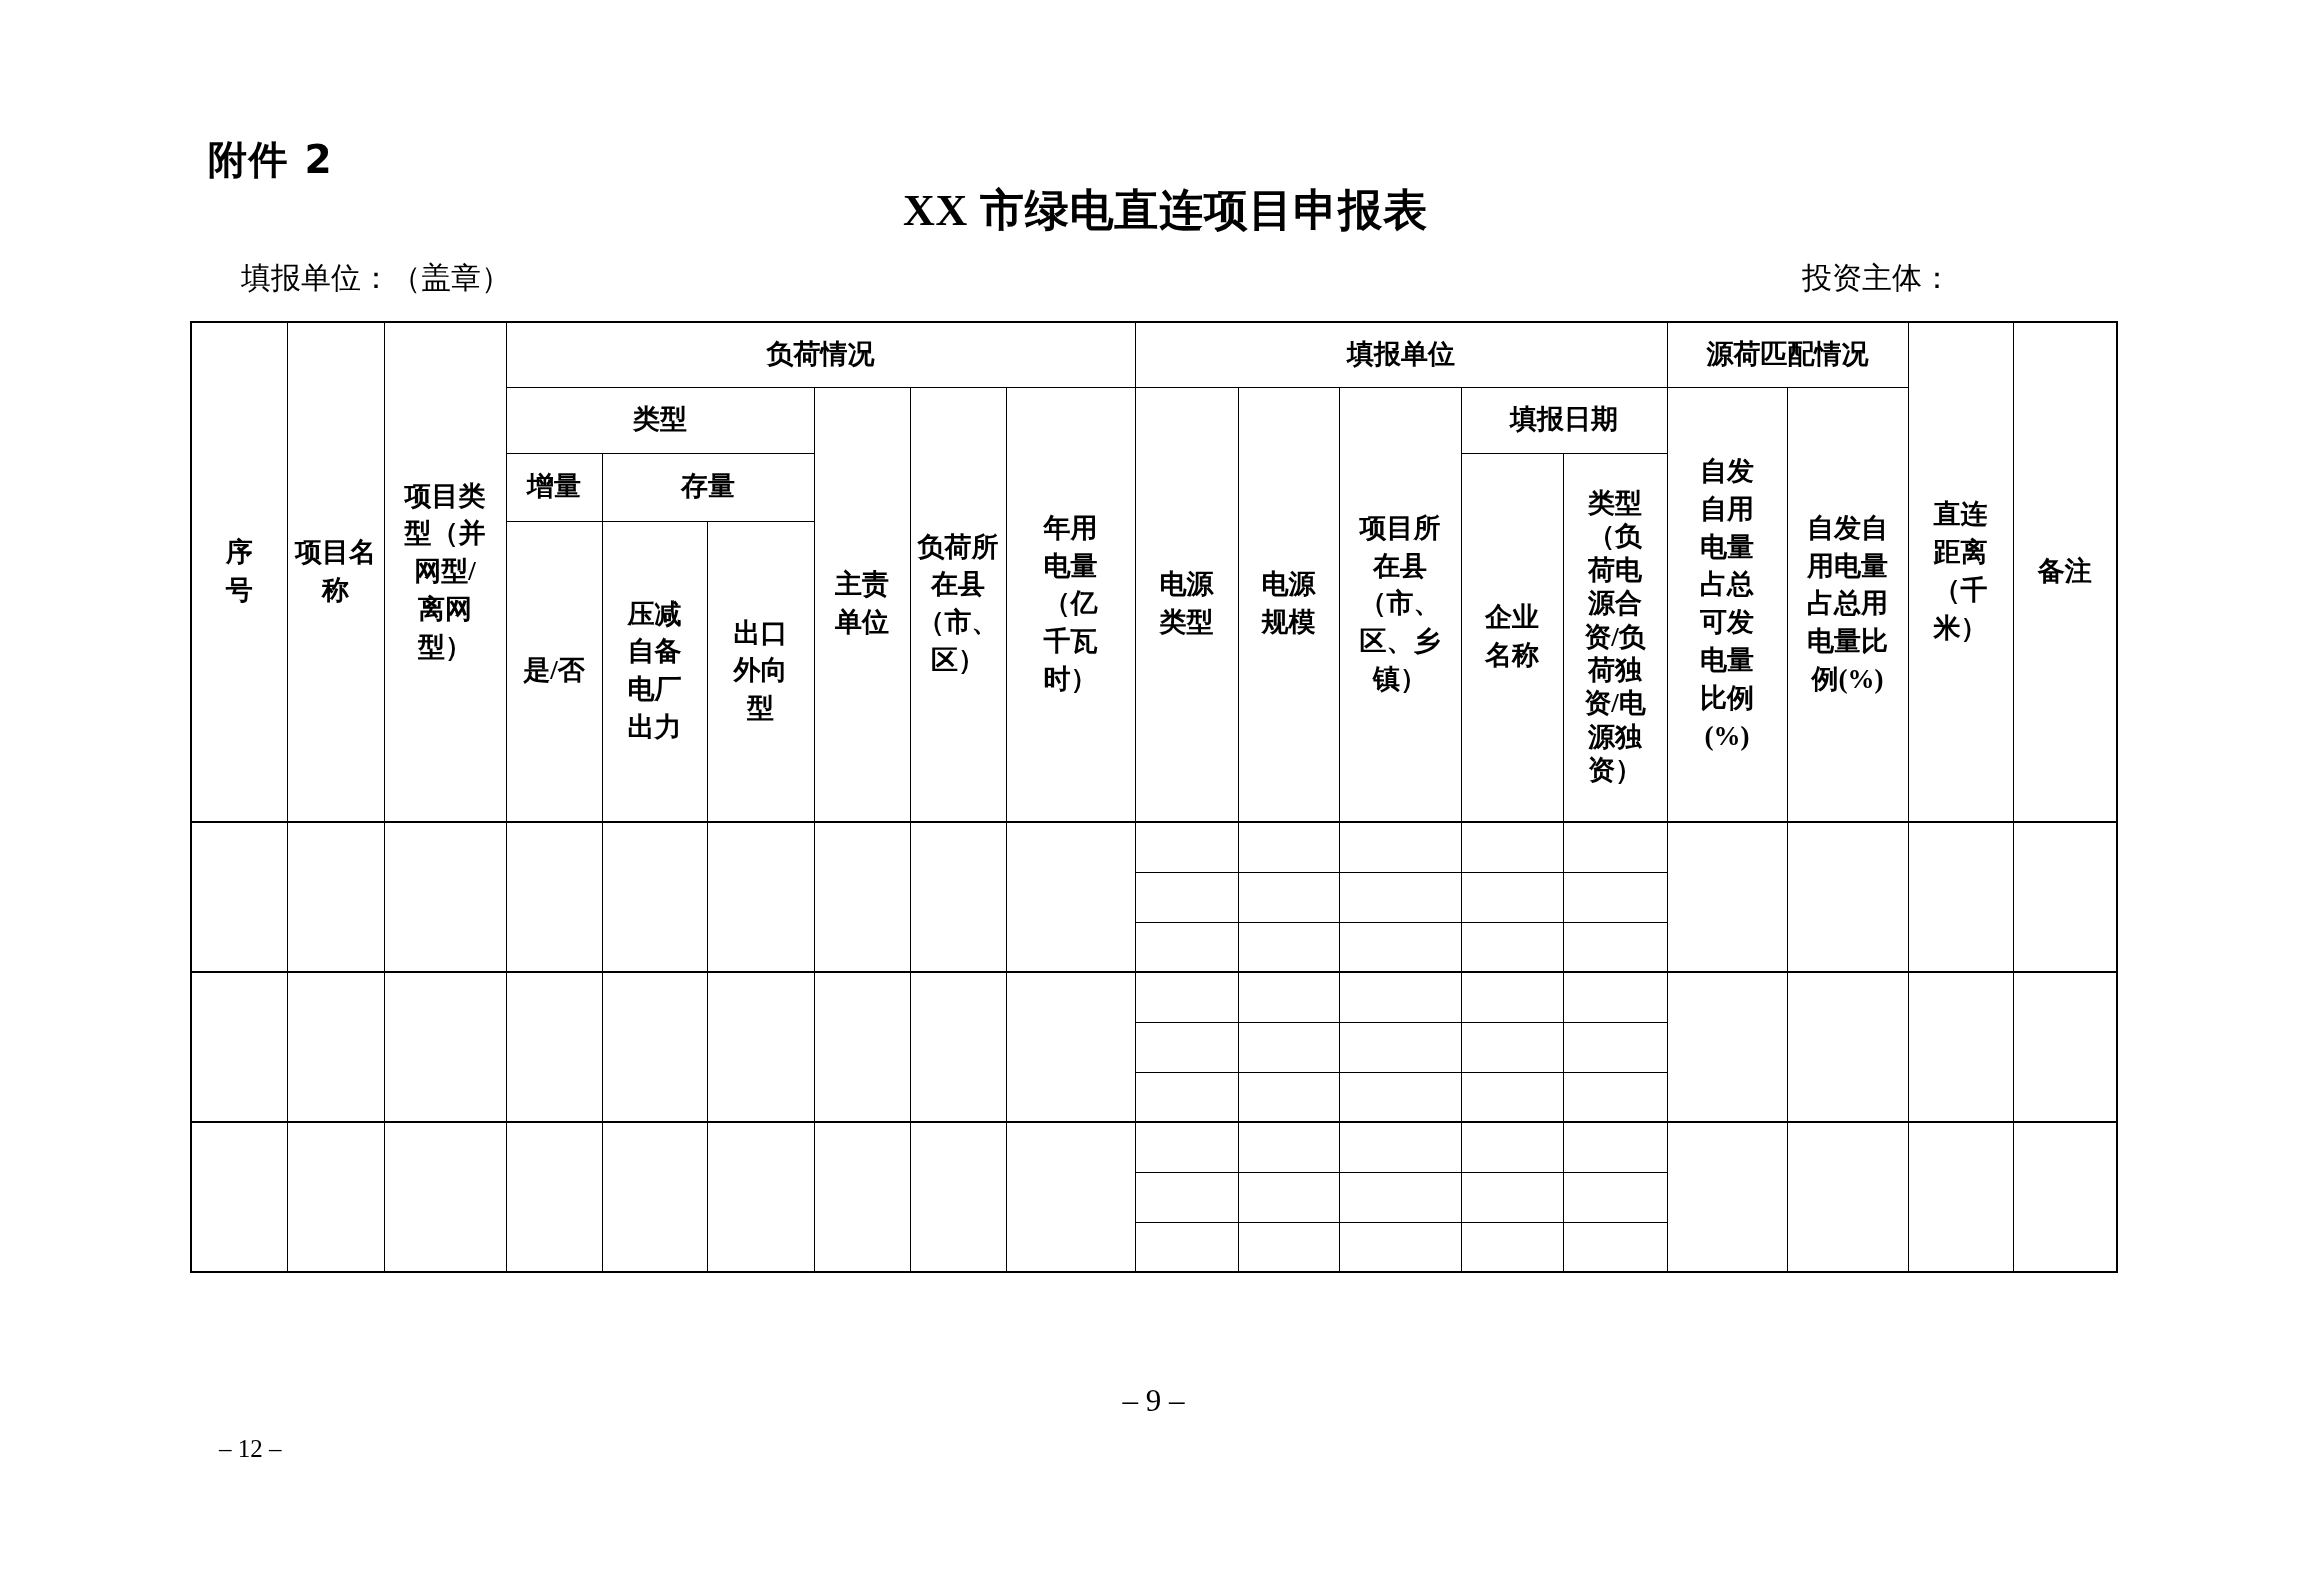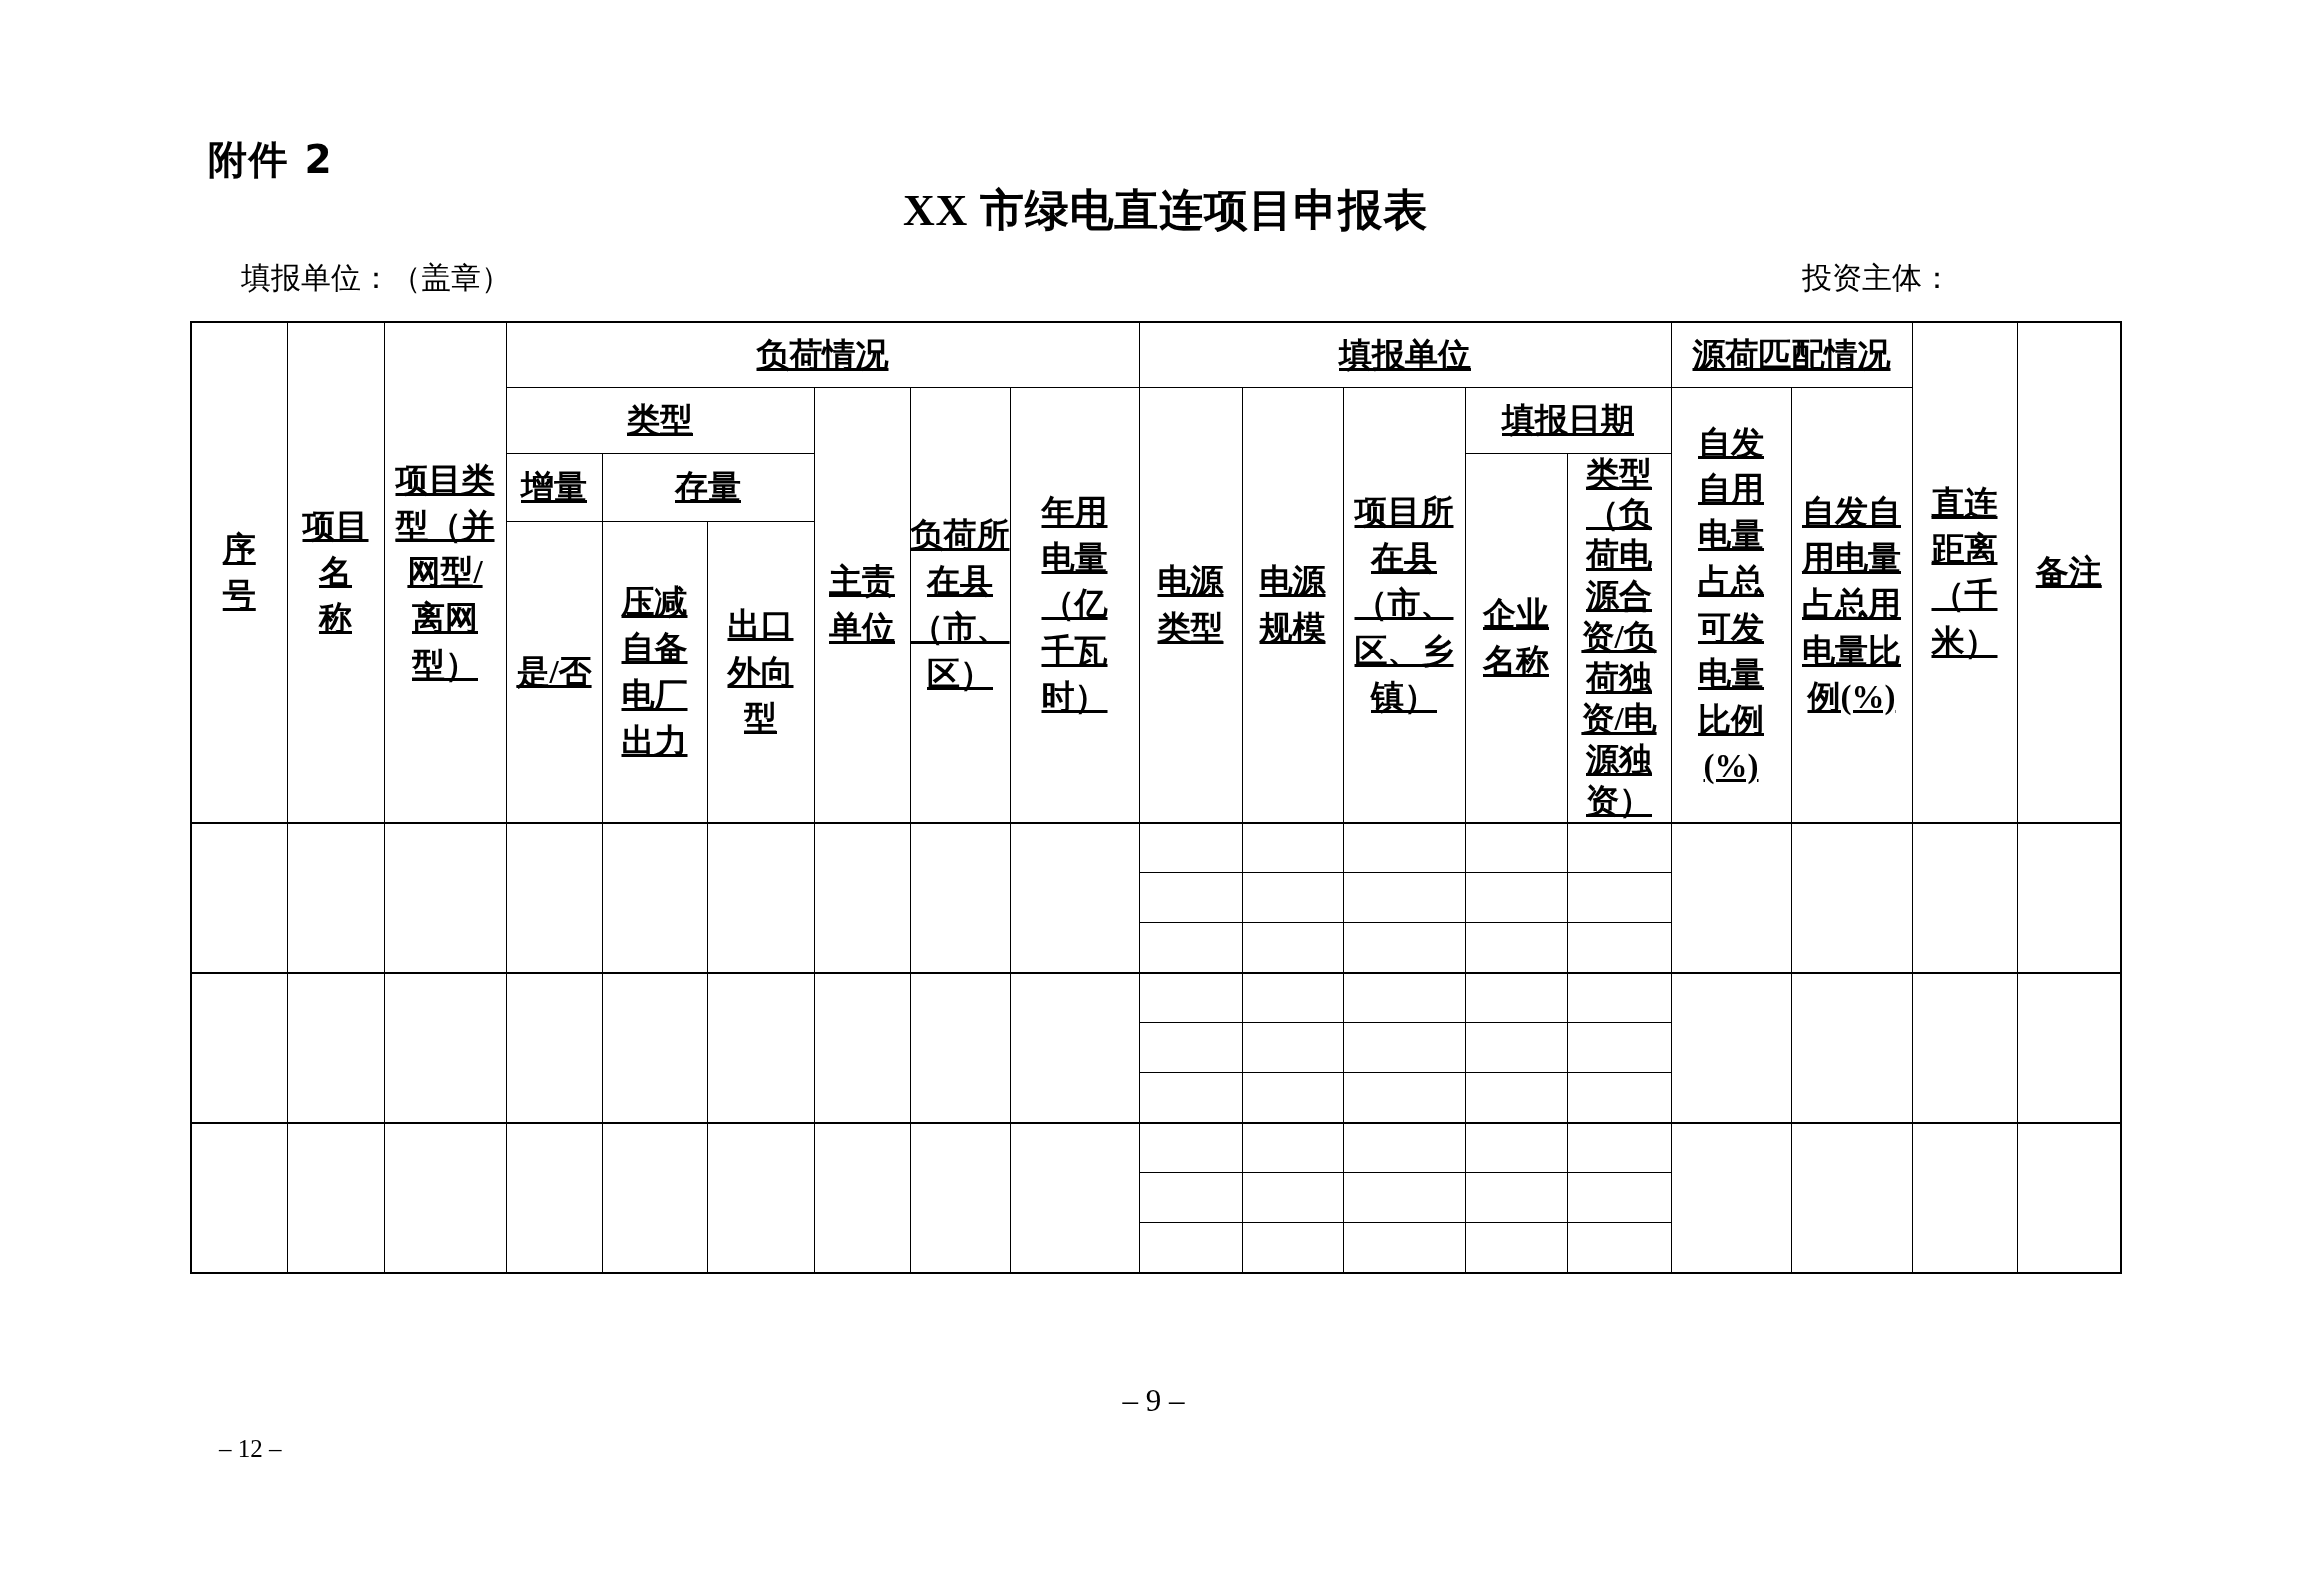--- a/index.html
+++ b/index.html
@@ -60,26 +60,25 @@
     table-layout: fixed;
     border: 2.5px solid #000000;
   }
   table.form th, table.form td {
     border: 1.6px solid #000000;
     padding: 0;
     overflow: hidden;
   }
   table.form th {
     font-weight: 700;
-    font-size: 33px;
+    font-size: 27px;
     line-height: 1.4;
     text-align: center;
     vertical-align: middle;
     white-space: pre-line;
-    text-decoration: underline;
   }
   table.form th.tight {
     line-height: 1.24;
   }
   table.form td {
     vertical-align: middle;
   }
   tr.hr1 { height: 65px; }
   tr.hr2 { height: 66px; }
   tr.hr3 { height: 68px; }

